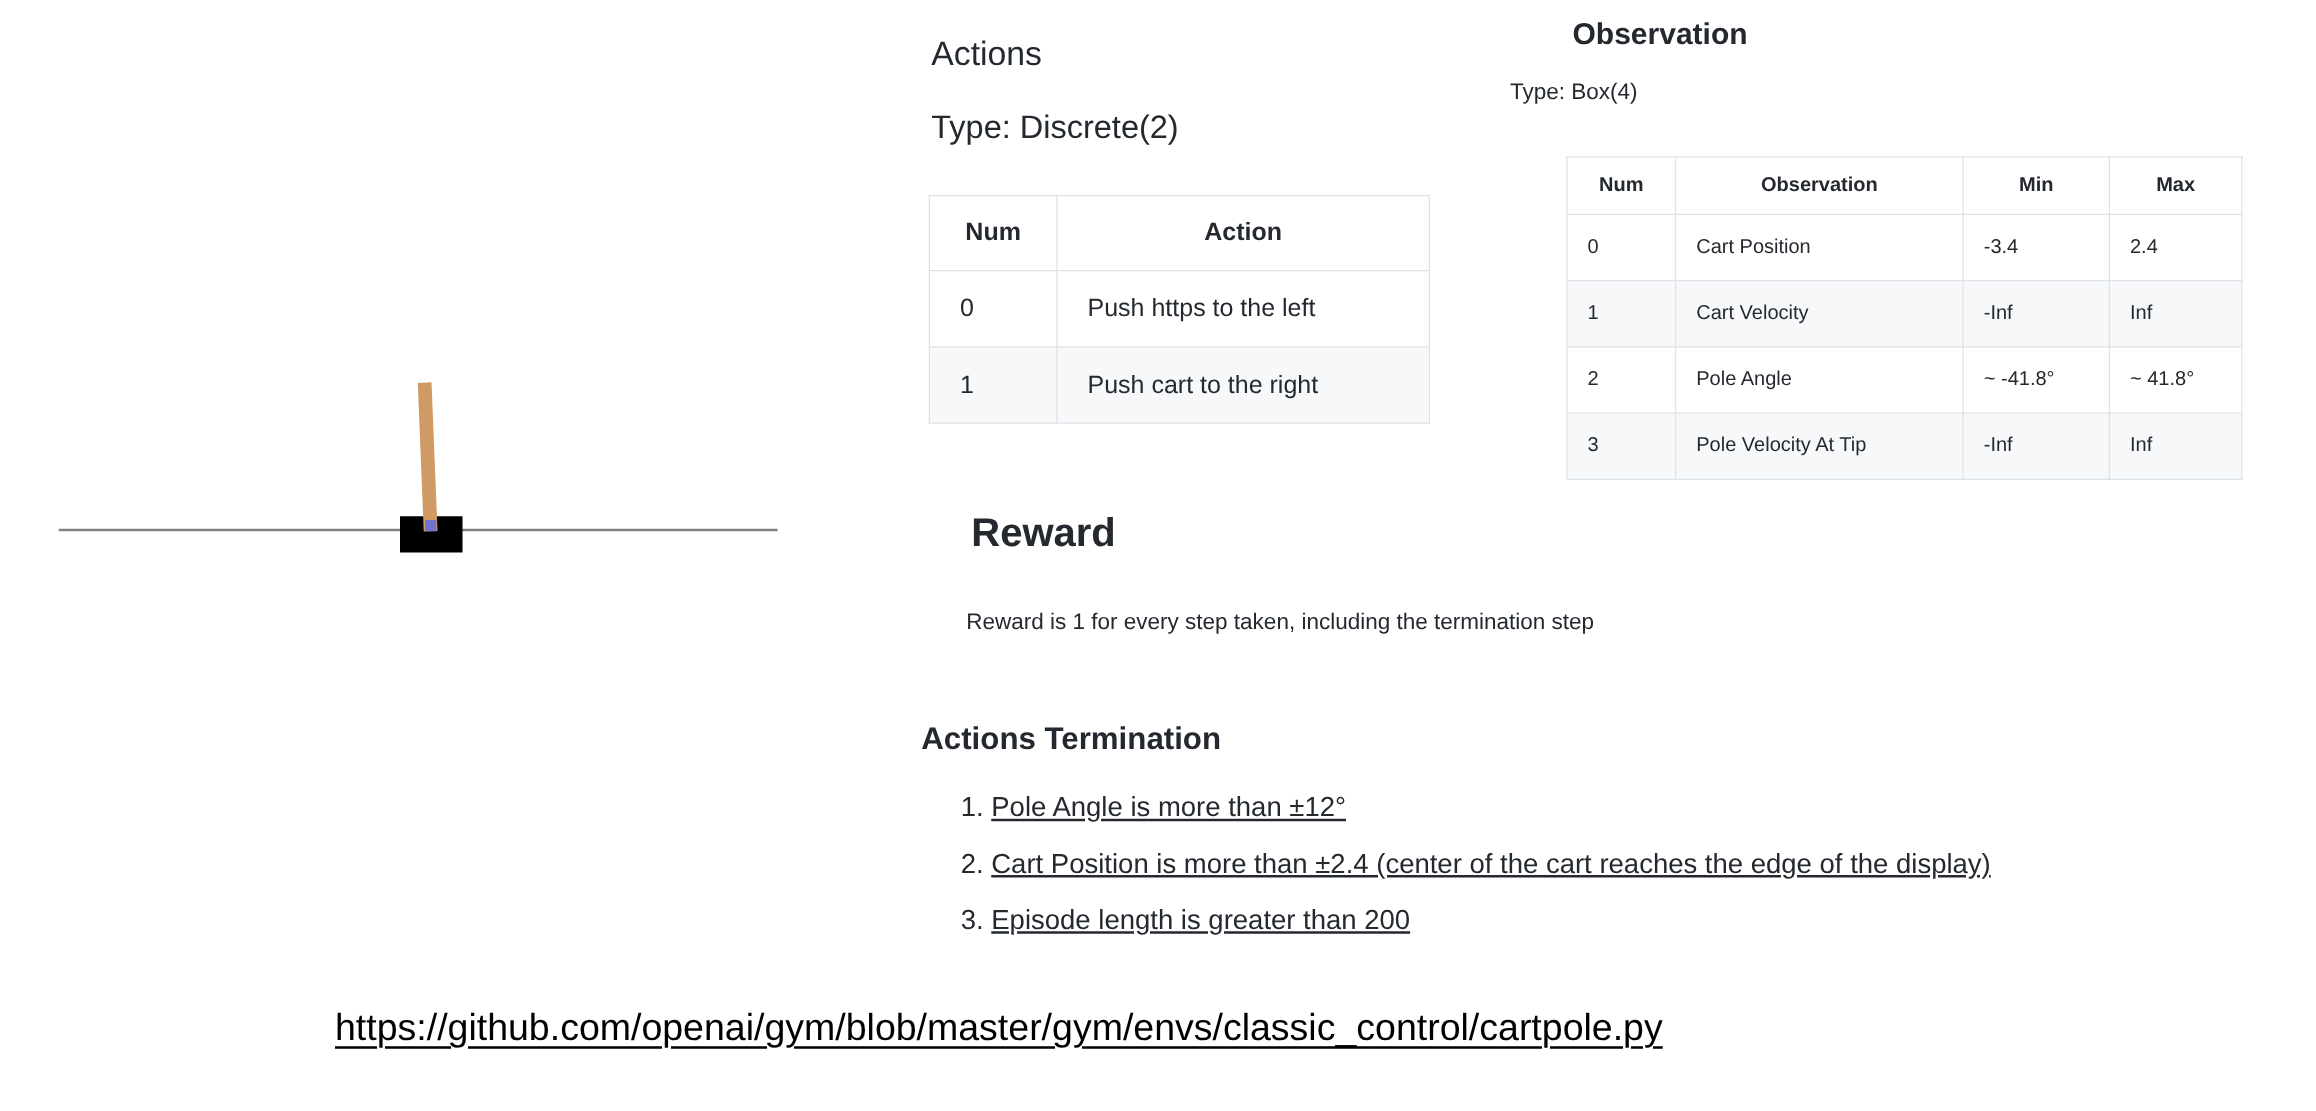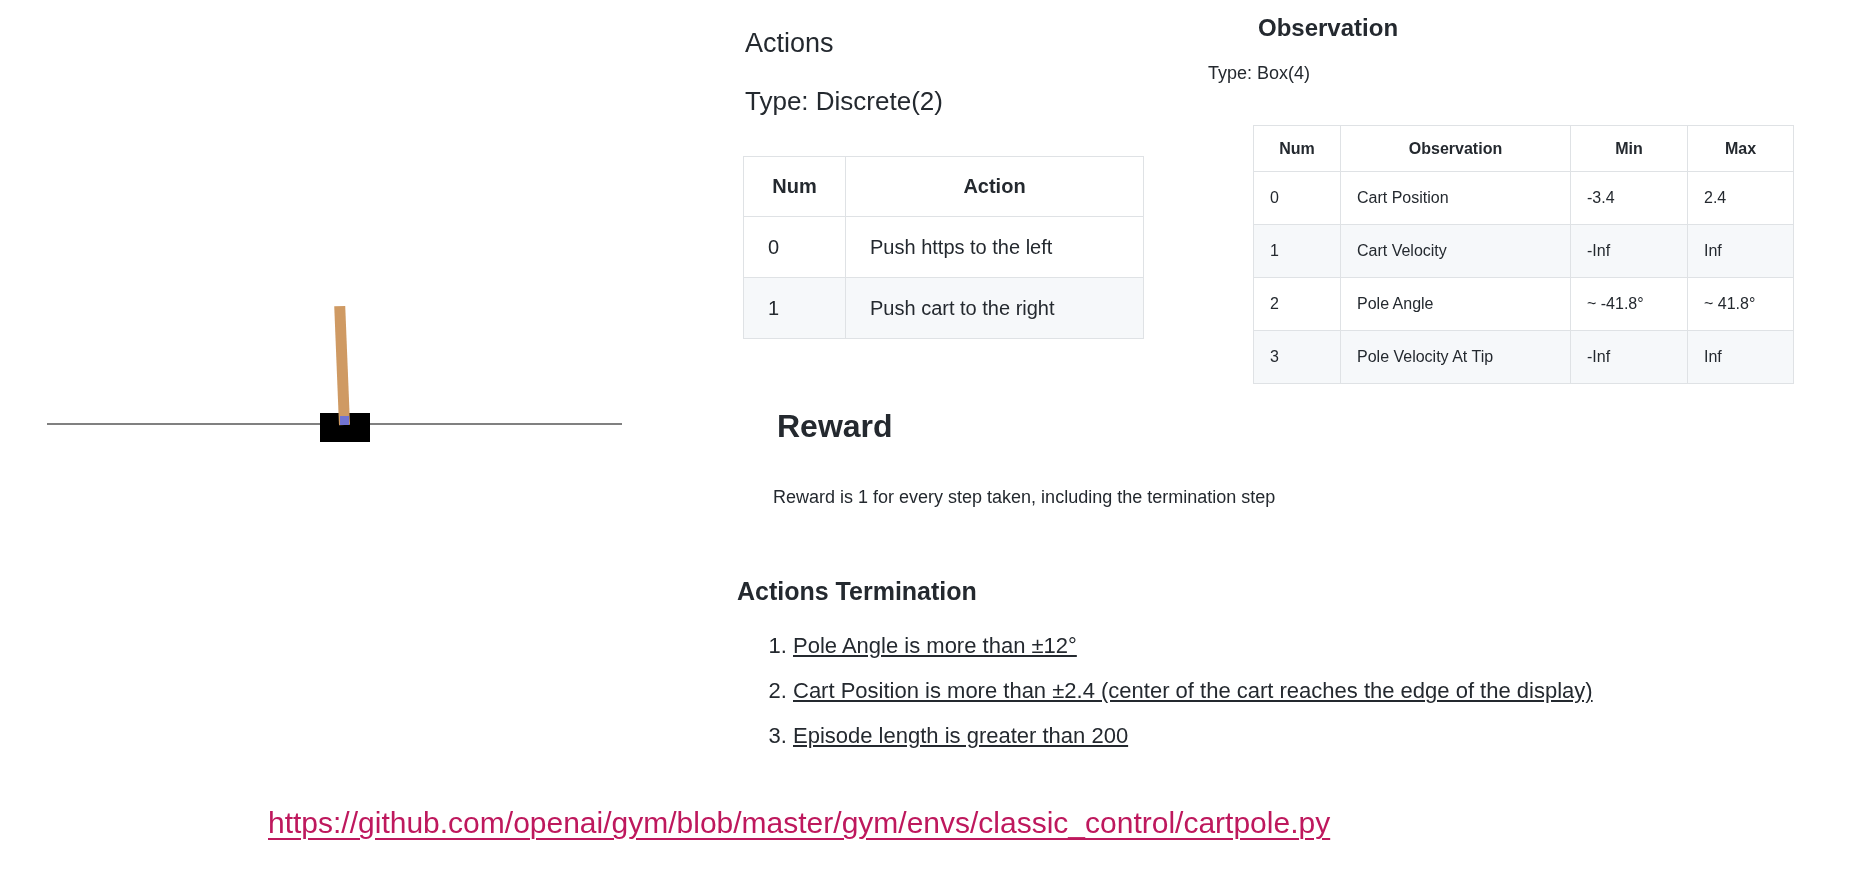--- a/index.html
+++ b/index.html
@@ -45,21 +45,21 @@
   .reward-title { left:777px; top:408px; font-size:32px; font-weight:700; }
   .reward-text  { left:737px; top:487px; font-size:18px;margin-left:36px; }
   .term-title   { left:737px; top:577px; font-size:25px; font-weight:700; }
   .term-list    { left:737px; top:632px; font-size:22px; margin:0; padding-left:56px;text-decoration:underline; }
   .term-list li { margin-bottom:17px; line-height:28px; }
 
   
   .gh-link {
     left:268px; top:806px;
     font-size:30px;
-    color:#be185d;
+    color:#000000;
     text-decoration:underline;
     text-decoration-thickness:2px;
     text-underline-offset:5px;
     cursor:pointer;
   }
 </style>
 </head>
 <body>
 
 <svg id="cartpole-svg" class="abs" viewBox="0 0 600 180">

